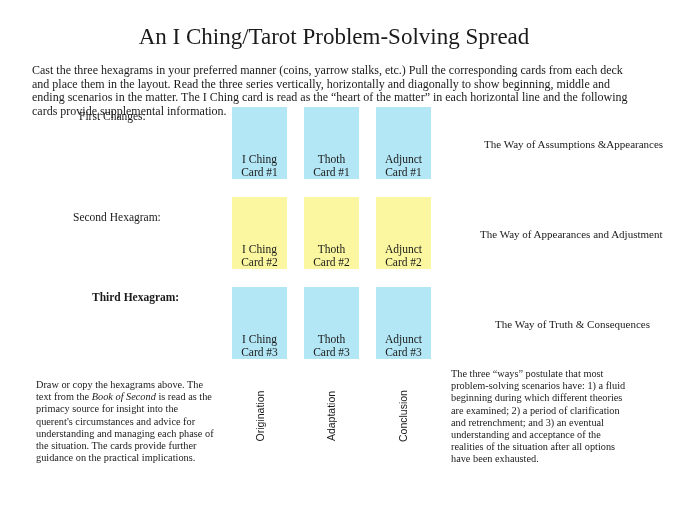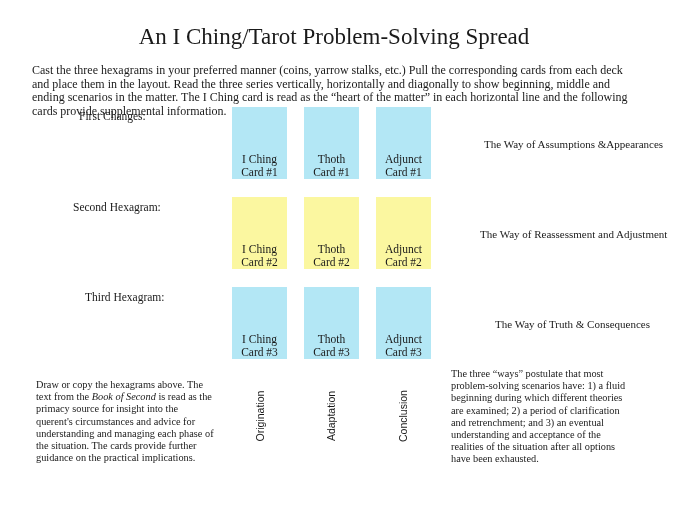--- a/index.html
+++ b/index.html
@@ -40,42 +40,42 @@
     </div>
   </div>
 <div class="abs card blue" style="left:376px;top:107px;">
     <div>
       <span>Adjunct</span>
       <span>Card #1</span>
     </div>
   </div>
 <div class="abs way" style="left:448px;top:138px;">The Way of Assumptions &amp;Appearances</div>
 
-<div class="abs hexlabel" style="left:73px;top:201px;">Second Hexagram:</div>
+<div class="abs hexlabel" style="left:73px;top:211px;">Second Hexagram:</div>
 <div class="abs card yellow" style="left:232px;top:197px;">
     <div>
       <span>I Ching</span>
       <span>Card #2</span>
     </div>
   </div>
 <div class="abs card yellow" style="left:304px;top:197px;">
     <div>
       <span>Thoth</span>
       <span>Card #2</span>
     </div>
   </div>
 <div class="abs card yellow" style="left:376px;top:197px;">
     <div>
       <span>Adjunct</span>
       <span>Card #2</span>
     </div>
   </div>
-<div class="abs way" style="left:444px;top:228px;">The Way of Reassessment and Adjustment</div>
+<div class="abs way" style="left:444px;top:228px;">The Way of Appearances and Adjustment</div>
 
-<div class="abs hexlabel" style="left:85px;top:291px;">Third Hexagram:</div>
+<div class="abs hexlabel" style="left:92px;top:291px;font-weight:bold;">Third Hexagram:</div>
 <div class="abs card blue" style="left:232px;top:287px;">
     <div>
       <span>I Ching</span>
       <span>Card #3</span>
     </div>
   </div>
 <div class="abs card blue" style="left:304px;top:287px;">
     <div>
       <span>Thoth</span>
       <span>Card #3</span>

